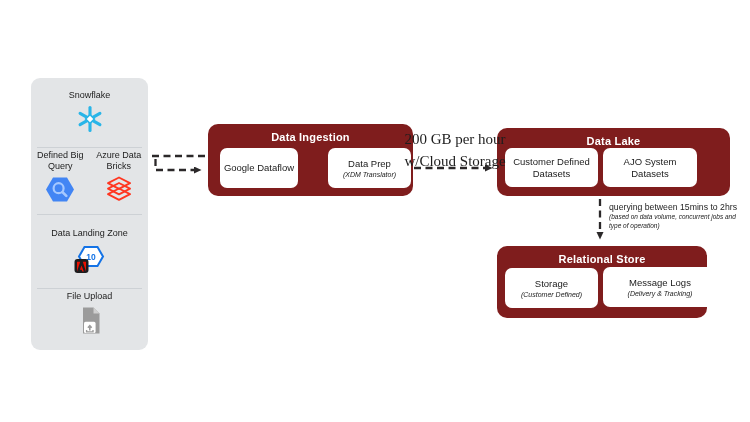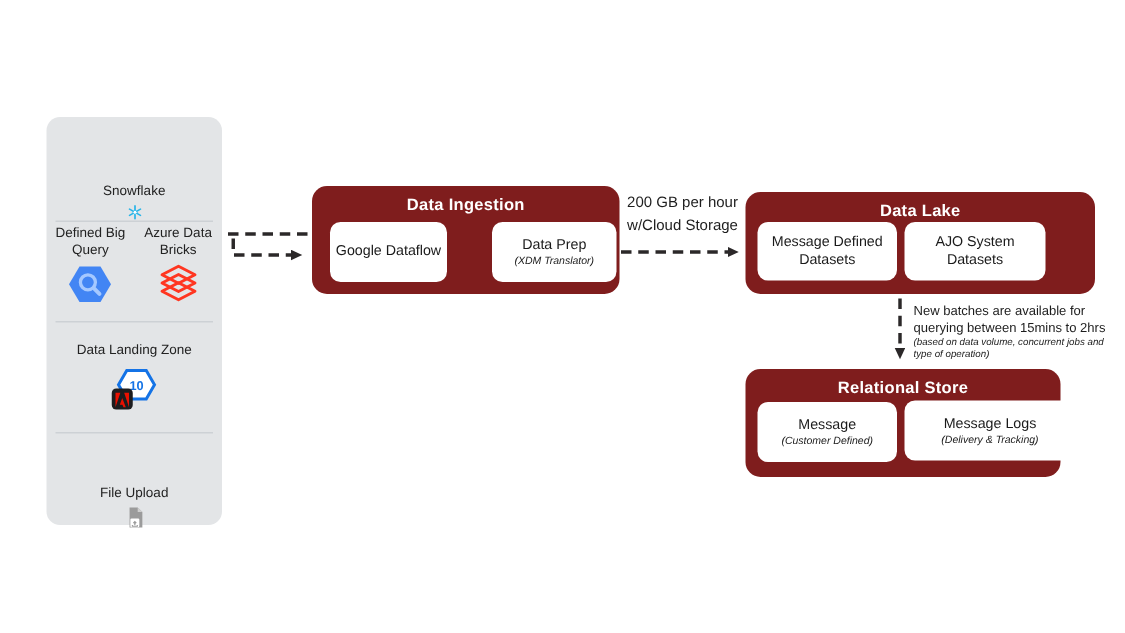--- a/index.html
+++ b/index.html
@@ -14,42 +14,42 @@
   .sidebar{
     position:absolute;left:31px;top:78px;width:117px;height:272px;
     background:#e3e5e7;border-radius:9px;box-sizing:border-box;padding-top:10px;
   }
   .srow{display:flex;}
   .scell{flex:1;display:flex;flex-direction:column;align-items:center;}
   .slabel{
     font-size:9px;color:#222;text-align:center;line-height:1.25;
     display:flex;flex-direction:column;justify-content:flex-end;padding:0 2px;
   }
-  .lbl1{min-height:13px;margin-top:32px;} .lbl2{min-height:24px;}
+  .lbl1{min-height:13px;} .lbl2{min-height:24px;}
   .sicon{margin-top:3px;}
   .divider{height:1px;background:#cdd1d5;margin:0 6px;}
 
   
   .group{position:absolute;background:#7f1d1d;border-radius:10px;}
   .gtitle{
     position:absolute;left:0;right:0;top:7px;text-align:center;color:#fff;
     font-size:11px;font-weight:bold;letter-spacing:.2px;
   }
   .node{
     position:absolute;background:#fff;border-radius:7px;
     display:flex;flex-direction:column;align-items:center;justify-content:center;
     text-align:center;color:#1a1a1a;
   }
   .nlabel{font-size:9.5px;line-height:1.25;padding:0 3px;}
   .nsub{font-size:7px;font-style:italic;margin-top:1px;color:#222;}
 
   
   .edge-label{
     position:absolute;left:404px;top:129px;width:102px;text-align:center;
-    font-size:10px;line-height:1.45;color:#1d1d1d;
+    font-size:15px;line-height:1.45;color:#1d1d1d;font-family:Liberation Serif, serif;
   }
   .note{position:absolute;left:609px;top:202px;width:140px;line-height:1.3;}
   .note .main{font-size:8.7px;color:#1d1d1d;display:block;}
   .note .detail{font-size:6.5px;font-style:italic;color:#222;display:block;line-height:1.35;}
 </style>
 </head>
 <body>
 
 <div class="canvas">
 
@@ -152,44 +152,43 @@
     </div>
     <div class="node" style="left:120px;top:24px;width:83px;height:40px">
       <div class="nlabel">Data Prep</div>
       <div class="nsub">(XDM Translator)</div>
     </div>
   </section>
 
   <section class="group" style="left:497px;top:128px;width:233px;height:68px">
     <div class="gtitle">Data Lake</div>
     <div class="node" style="left:8px;top:20px;width:93px;height:39px">
-      <div class="nlabel">Message Defined Datasets</div>
+      <div class="nlabel">Customer Defined Datasets</div>
     </div>
     <div class="node" style="left:106px;top:20px;width:94px;height:39px">
       <div class="nlabel">AJO System Datasets</div>
     </div>
   </section>
 
   <section class="group" style="left:497px;top:246px;width:210px;height:72px">
     <div class="gtitle">Relational Store</div>
     <div class="node" style="left:8px;top:22px;width:93px;height:40px">
-      <div class="nlabel">Message</div>
+      <div class="nlabel">Storage</div>
       <div class="nsub">(Customer Defined)</div>
     </div>
     <div class="node" style="left:106px;top:21px;width:114px;height:40px">
       <div class="nlabel">Message Logs</div>
       <div class="nsub">(Delivery &amp; Tracking)</div>
     </div>
   </section>
 
   <div class="edge-label">
     <span>200 GB per hour</span><br>
     <span>w/Cloud Storage</span>
   </div>
 
   <div class="note">
-    <span class="main">New batches are available for</span>
     <span class="main">querying between 15mins to 2hrs</span>
     <span class="detail">(based on data volume, concurrent jobs and</span>
     <span class="detail">type of operation)</span>
   </div>
 
 </div>
 
 </body></html>

